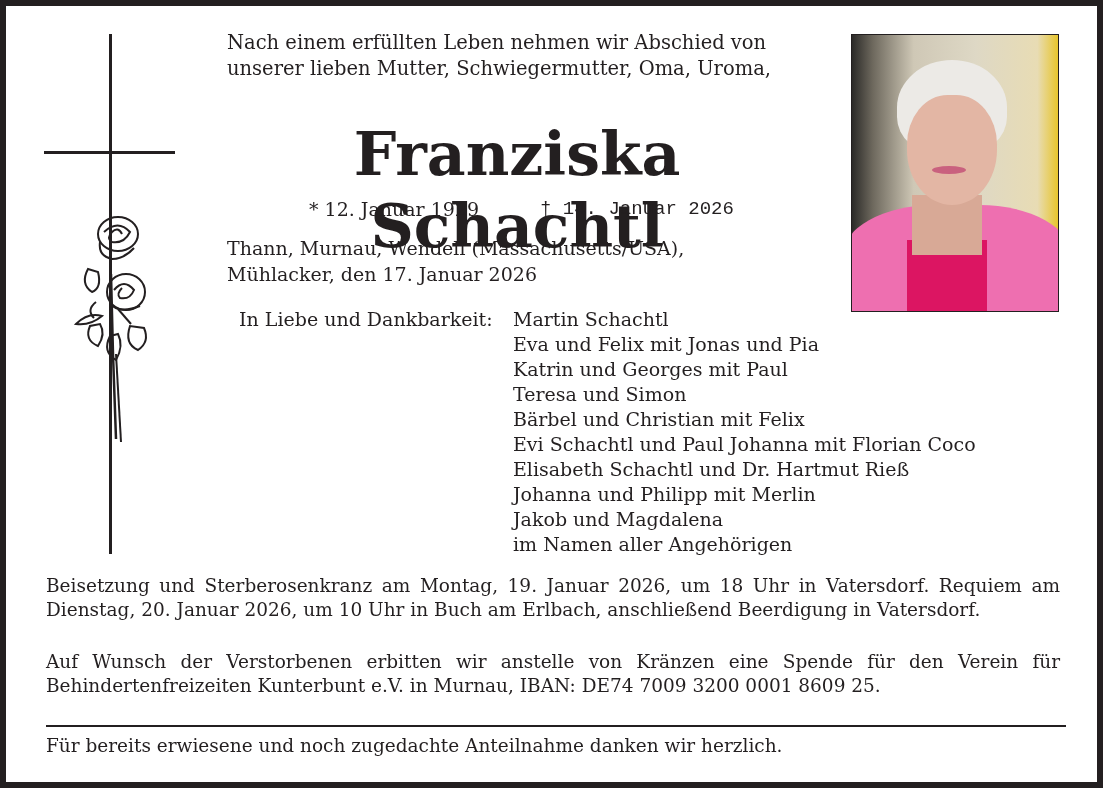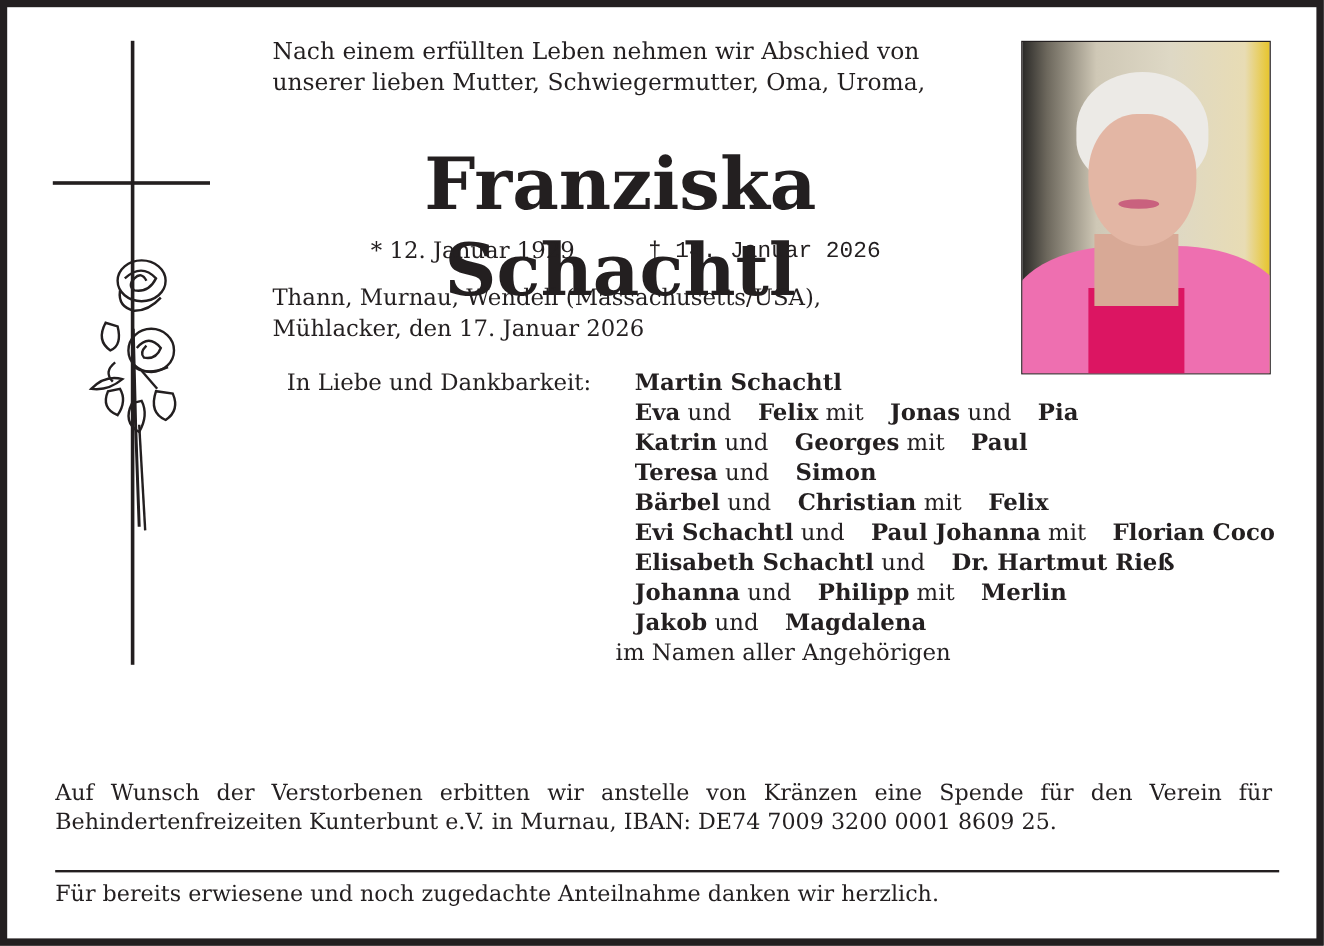--- a/index.html
+++ b/index.html
@@ -18,21 +18,21 @@
            background: linear-gradient(90deg, #2b2a28 0%, #6d685d 10%, #cfc8b6 30%, #ded8c5 60%, #e8dcb4 90%, #e7c52c 100%); }
   .photo .hair { position: absolute; left: 45px; top: 25px; width: 110px; height: 95px; border-radius: 50% 50% 40% 40%; background: #eceae6; }
   .photo .face { position: absolute; left: 55px; top: 60px; width: 90px; height: 110px; border-radius: 45% 45% 50% 50%; background: #e3b6a4; }
   .photo .lips { position: absolute; left: 80px; top: 131px; width: 34px; height: 8px; border-radius: 50%; background: #c9617e; }
   .photo .neck { position: absolute; left: 60px; top: 160px; width: 70px; height: 60px; background: #d8a996; }
   .photo .shawl { position: absolute; left: -10px; top: 170px; width: 230px; height: 130px; border-radius: 40% 40% 0 0; background: #ee6fb0; }
   .photo .shirt { position: absolute; left: 55px; top: 205px; width: 80px; height: 80px; background: #dc1562; }
   .thanks-row { position: absolute; top: 301px; font-size: 19px; line-height: 25px; margin-left: 12px; }
   .thanks-label { left: 221px; }
   .mourners { position: absolute; left: 507px; top: 301px; font-size: 19px; line-height: 25px; }
-  .mourners b { font-weight: bold; margin-left: 16px; }
+  .mourners b { font-weight: normal; }
   .body { position: absolute; left: 40px; width: 1014px; font-size: 18.5px; line-height: 24px; text-align: justify; }
   .p1 { top: 568px; text-align-last: left; }
   .p2 { top: 644px; }
   .rule { position: absolute; left: 40px; top: 719px; width: 1020px; height: 1.5px; background: #231f20; }
   .closing { position: absolute; left: 40px; top: 728px; font-size: 18.5px; line-height: 24px; }
 </style>
 </head>
 <body>
 
 <div class="card">
@@ -91,18 +91,19 @@
       <div><b>Katrin</b><span> und </span><b>Georges</b><span> mit </span><b>Paul</b></div>
       <div><b>Teresa</b><span> und </span><b>Simon</b></div>
       <div><b>Bärbel</b><span> und </span><b>Christian</b><span> mit </span><b>Felix</b></div>
       <div><b>Evi Schachtl</b><span> und </span><b>Paul Johanna</b><span> mit </span><b>Florian Coco</b></div>
       <div><b>Elisabeth Schachtl</b><span> und </span><b>Dr. Hartmut Rieß</b></div>
       <div><b>Johanna</b><span> und </span><b>Philipp</b><span> mit </span><b>Merlin</b></div>
       <div><b>Jakob</b><span> und </span><b>Magdalena</b></div>
       <div><span>im Namen aller Angehörigen</span></div>
     </div>
 
+  <div class="body p1">Beisetzung und Sterberosenkranz am Montag, 19. Januar 2026, um 18 Uhr in Vatersdorf. Requiem am Dienstag, 20. Januar 2026, um 10 Uhr in Buch am Erlbach, anschließend Beerdigung in Vatersdorf.</div>
   <div class="body p2">Auf Wunsch der Verstorbenen erbitten wir anstelle von Kränzen eine Spende für den Verein für Behindertenfreizeiten Kunterbunt e.V. in Murnau, IBAN: DE74 7009 3200 0001 8609 25.</div>
 
   <div class="rule"></div>
 
   <div class="closing">Für bereits erwiesene und noch zugedachte Anteilnahme danken wir herzlich.</div>
 </div>
 
 </body></html>

